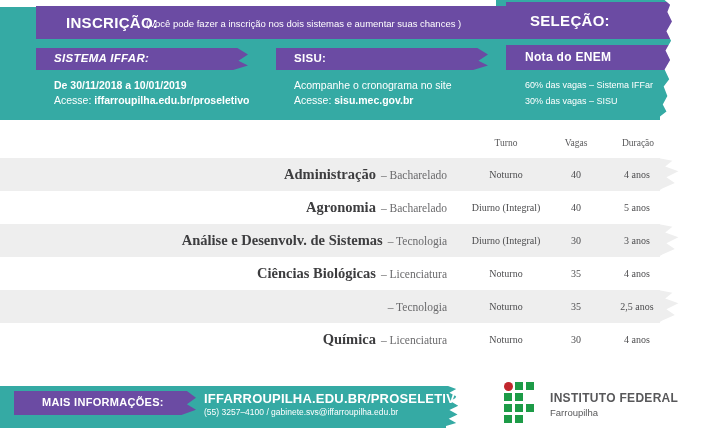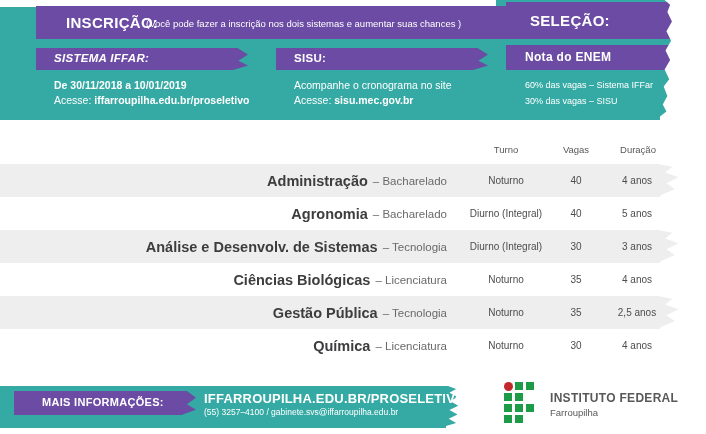--- a/index.html
+++ b/index.html
@@ -83,21 +83,21 @@
   .bt-bold { font-weight:bold; }
   .r1 { top:79px;text-align:right; }
   .r2 { top:94px; }
   .col-a { left:54px; }
   .col-b { left:294px; }
   .col-c { left:525px; font-size:9px; }
   .cr1 { top:80px; }
   .cr2 { top:96px; }
 
   
-  .table-zone { position:absolute; left:0; top:136px; width:706px; height:235px; }
+  .table-zone { position:absolute; left:0; top:130px; width:706px; height:235px;font-family:Liberation Serif, serif; }
 
   .col-head {
     position:absolute; top:8px;
     font-size:9.5px; color:#58585a; text-align:center; white-space:nowrap;
   }
   .ch-turno { left:471px; width:70px; }
   .ch-vagas { left:556px; width:40px; }
   .ch-dur   { left:608px; width:60px; }
 
   .row {
@@ -266,21 +266,20 @@
           <div class="course">
             <span class="course-name">Ciências Biológicas</span>
             <span class="course-type">– Licenciatura</span>
           </div>
           <div class="cell c-turno">Noturno</div>
           <div class="cell c-vagas">35</div>
           <div class="cell c-dur">4 anos</div>
         </div>
         <div class="row shaded" style="top: 160px;">
           <div class="course">
-            <span class="course-name">Gestão Pública</span>
             <span class="course-type">– Tecnologia</span>
           </div>
           <div class="cell c-turno">Noturno</div>
           <div class="cell c-vagas">35</div>
           <div class="cell c-dur">2,5 anos</div>
         </div>
         <div class="row" style="top: 193px;">
           <div class="course">
             <span class="course-name">Química</span>
             <span class="course-type">– Licenciatura</span>

